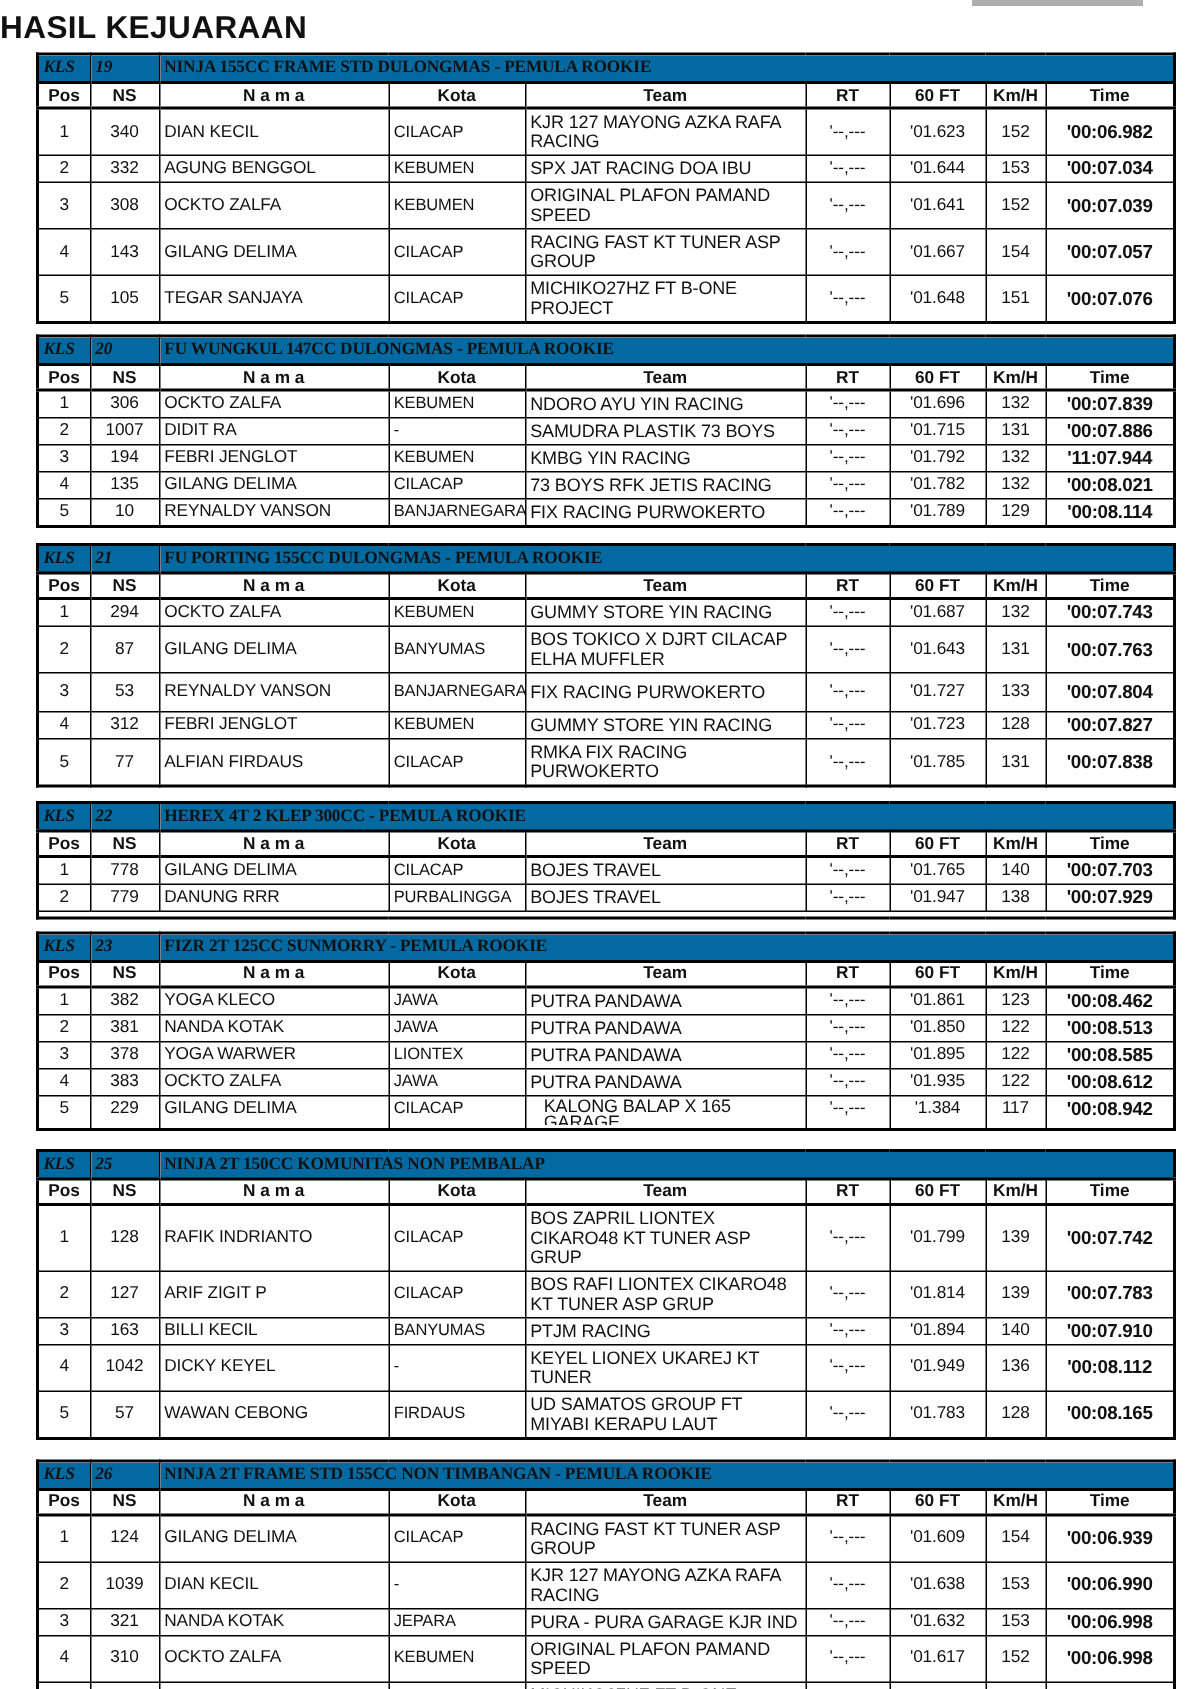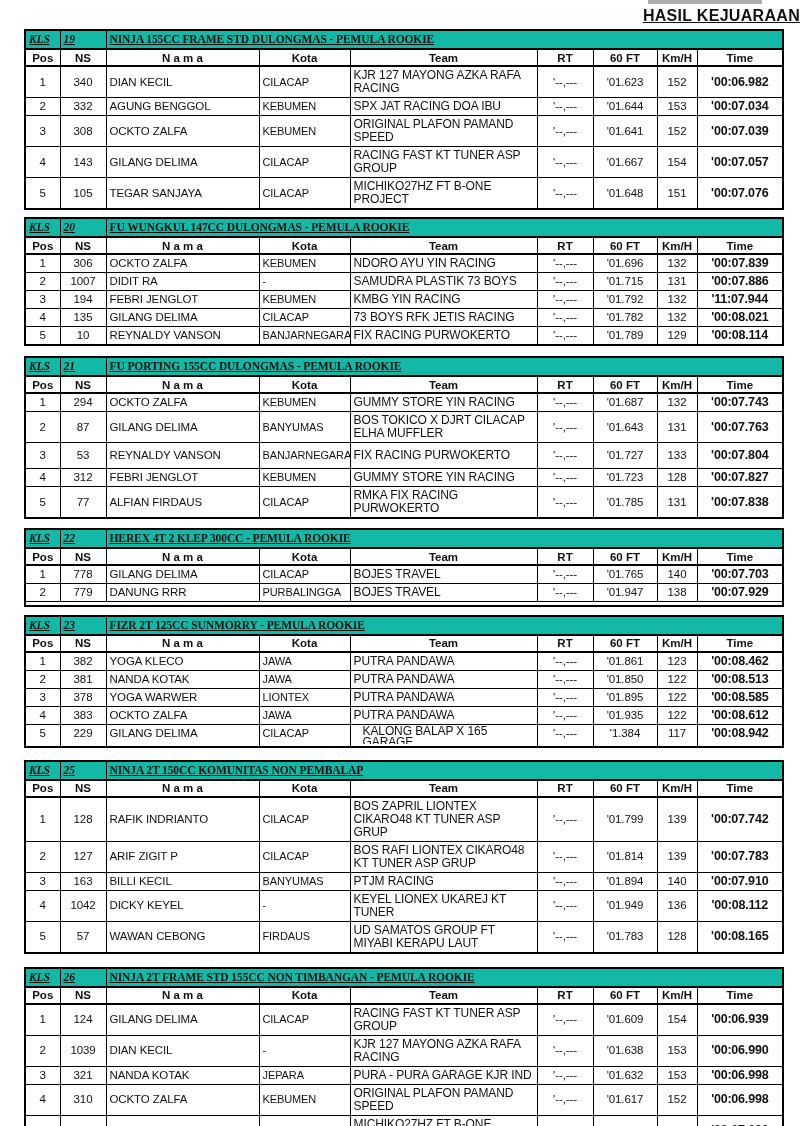--- a/index.html
+++ b/index.html
@@ -2,43 +2,41 @@
 <html><head>
 <meta charset="utf-8">
 <style>
   * { box-sizing: border-box; margin: 0; padding: 0; }
   html, body { background: #ffffff; }
   body { width: 800px; font-family: "Liberation Sans", sans-serif; color: #111; }
   .page { position: relative; width: 800px; height: 1126px; background: #fff; overflow: hidden; }
   .scan-artifact { position: absolute; top: 0; left: 648px; width: 114px; height: 4px; background: #aeaeae; }
   h1.doc-title {
     margin: 7px 0 3px;
-    text-align: right;
-    font-size: 16px;
+    text-align: left;
+    font-size: 21px;
     font-weight: bold;
     letter-spacing: 0.3px;
-    text-decoration: underline;
   }
   table.res-table {
     border-collapse: collapse;
     table-layout: fixed;
     width: 758px;
     margin-left: 24px;
     border: 2px solid #000;
   }
   .res-table td, .res-table th { border: 1px solid #000; overflow: hidden; }
   
   tr.band td {
-    background: #14b8a6;
+    background: #0369a1;
     border-bottom: 2px solid #000;
     height: 18px;
     font-family: "Liberation Serif", serif;
     font-weight: bold;
     white-space: nowrap;
-    text-decoration: underline;
   }
   td.kls-label { font-style: italic; font-size: 13.5px; padding-left: 5px; text-align: left; }
   td.kls-num   { font-style: italic; font-size: 13.5px; text-align: left; }
   td.kls-title { font-size: 14.5px; padding-left: 5px; text-align: left; letter-spacing: 0.2px; }
   
   .res-table th {
     border-bottom: 2px solid #000;
     height: 17px;
     font-size: 11.5px;
     font-weight: bold;

